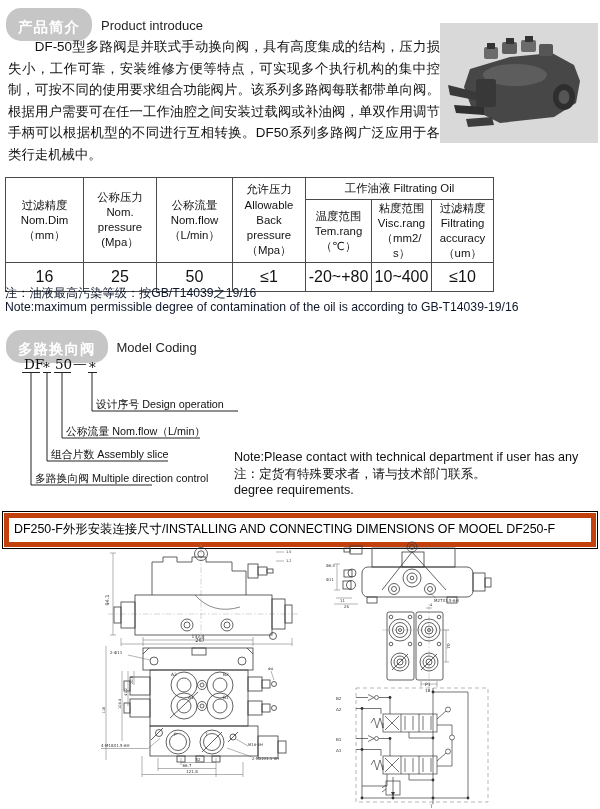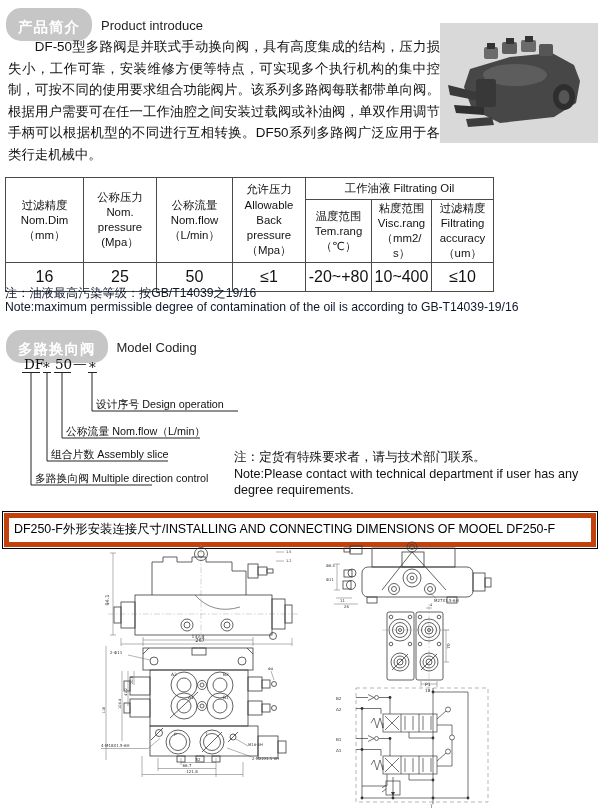--- a/index.html
+++ b/index.html
@@ -134,22 +134,22 @@
     </g>
     <g fill="#111" font-size="10.8" font-family="Liberation Sans, DejaVu Sans, sans-serif">
       <text x="96" y="51.5">设计序号  Design operation</text>
       <text x="66" y="78.5">公称流量  Nom.flow（L/min）</text>
       <text x="51" y="101.5">组合片数  Assembly slice</text>
       <text x="35" y="125.5">多路换向阀  Multiple direction control</text>
     </g>
   </svg>
 
   <div class="abs model-note" style="left:234px;top:449px;">
+    <div>Note:Please contact with technical department if user has any</div>
     <div>注：定货有特殊要求者，请与技术部门联系。</div>
-    <div>Note:Please contact with technical department if user has any</div>
     <div>degree requirements.</div>
   </div>
 
   <div class="abs banner-outer">
     <div class="banner-inner">DF250-F外形安装连接尺寸/INSTALLING AND CONNECTING DIMENSIONS OF MOOEL DF250-F</div>
   </div>
 
   <svg class="abs" style="left:0;top:540px;" width="600" height="269" viewBox="0 0 600 269">
 
     <g stroke="#3a3a3a" stroke-width="0.8" fill="none">

